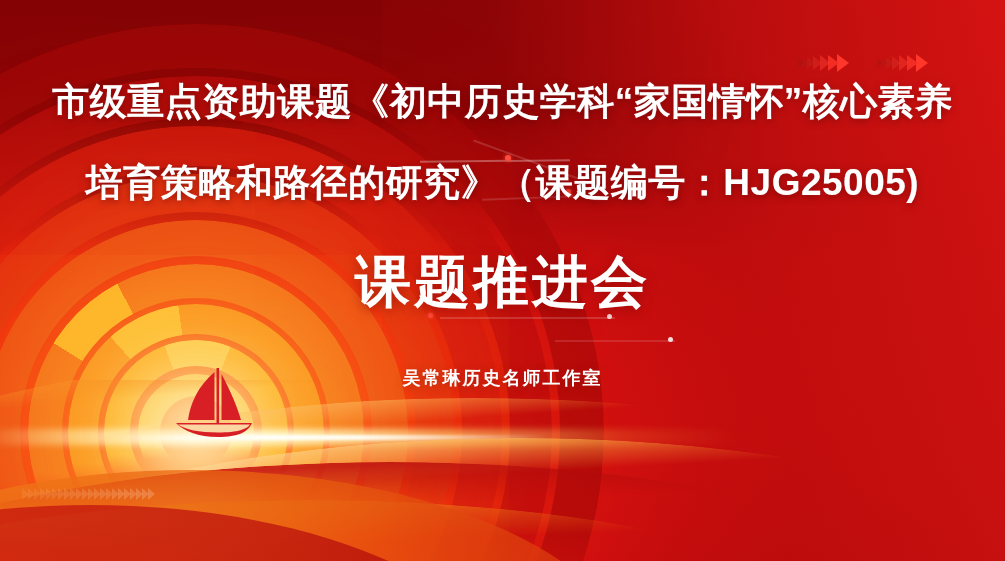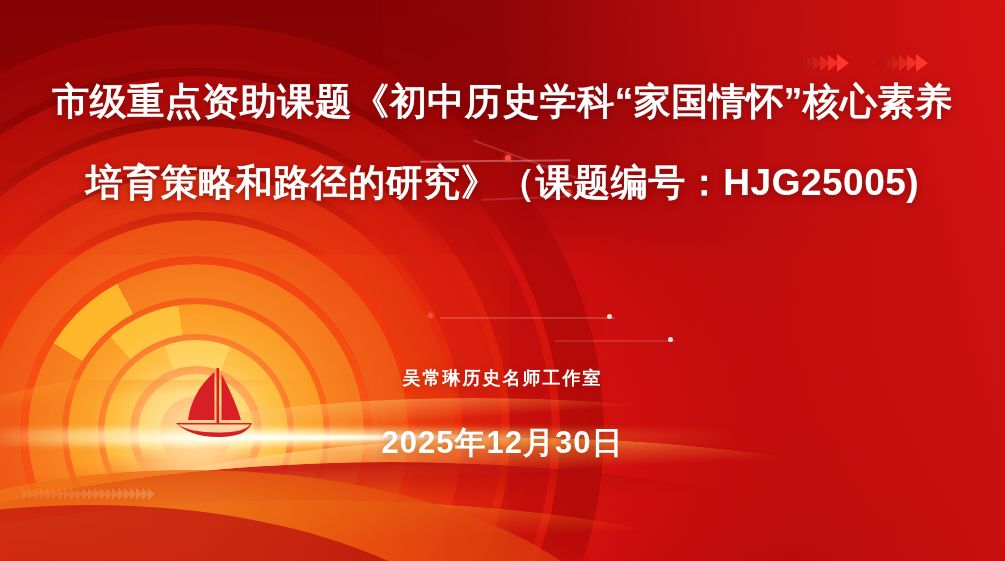--- a/index.html
+++ b/index.html
@@ -271,17 +271,17 @@
     <div class="techline" style="left:440px;top:317px;width:175px;opacity:.55;"></div>
     <div class="techdot w" style="left:607px;top:314px;width:5px;height:5px;"></div>
     <div class="techdot" style="left:428px;top:313px;width:5px;height:5px;"></div>
     <div class="techline" style="left:555px;top:340px;width:120px;opacity:.4;"></div>
     <div class="techdot w" style="left:668px;top:337px;width:5px;height:5px;"></div>
   </div>
 
   <div class="text-layer">
     <div class="title title-l1">市级重点资助课题《初中历史学科“家国情怀”核心素养</div>
     <div class="title title-l2">培育策略和路径的研究》（课题编号：HJG25005)</div>
+    <div class="headline">课题推进会</div>
     <div class="studio">吴常琳历史名师工作室</div>
-    <div class="date">2025年12月30日</div>
   </div>
 
 </div>
 
 </body></html>

